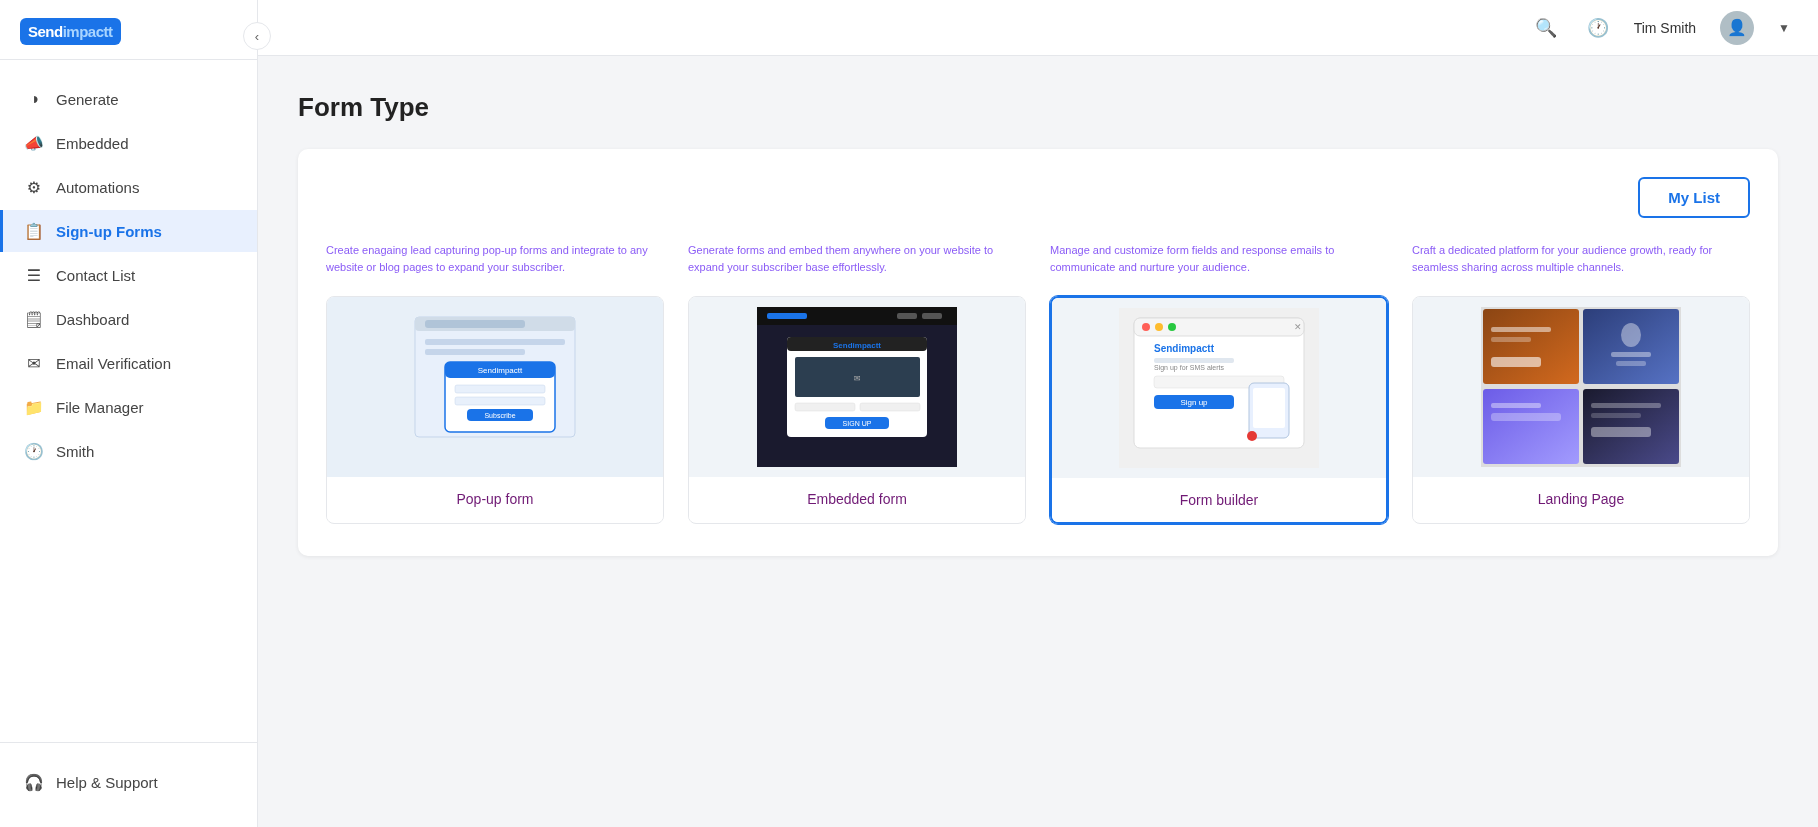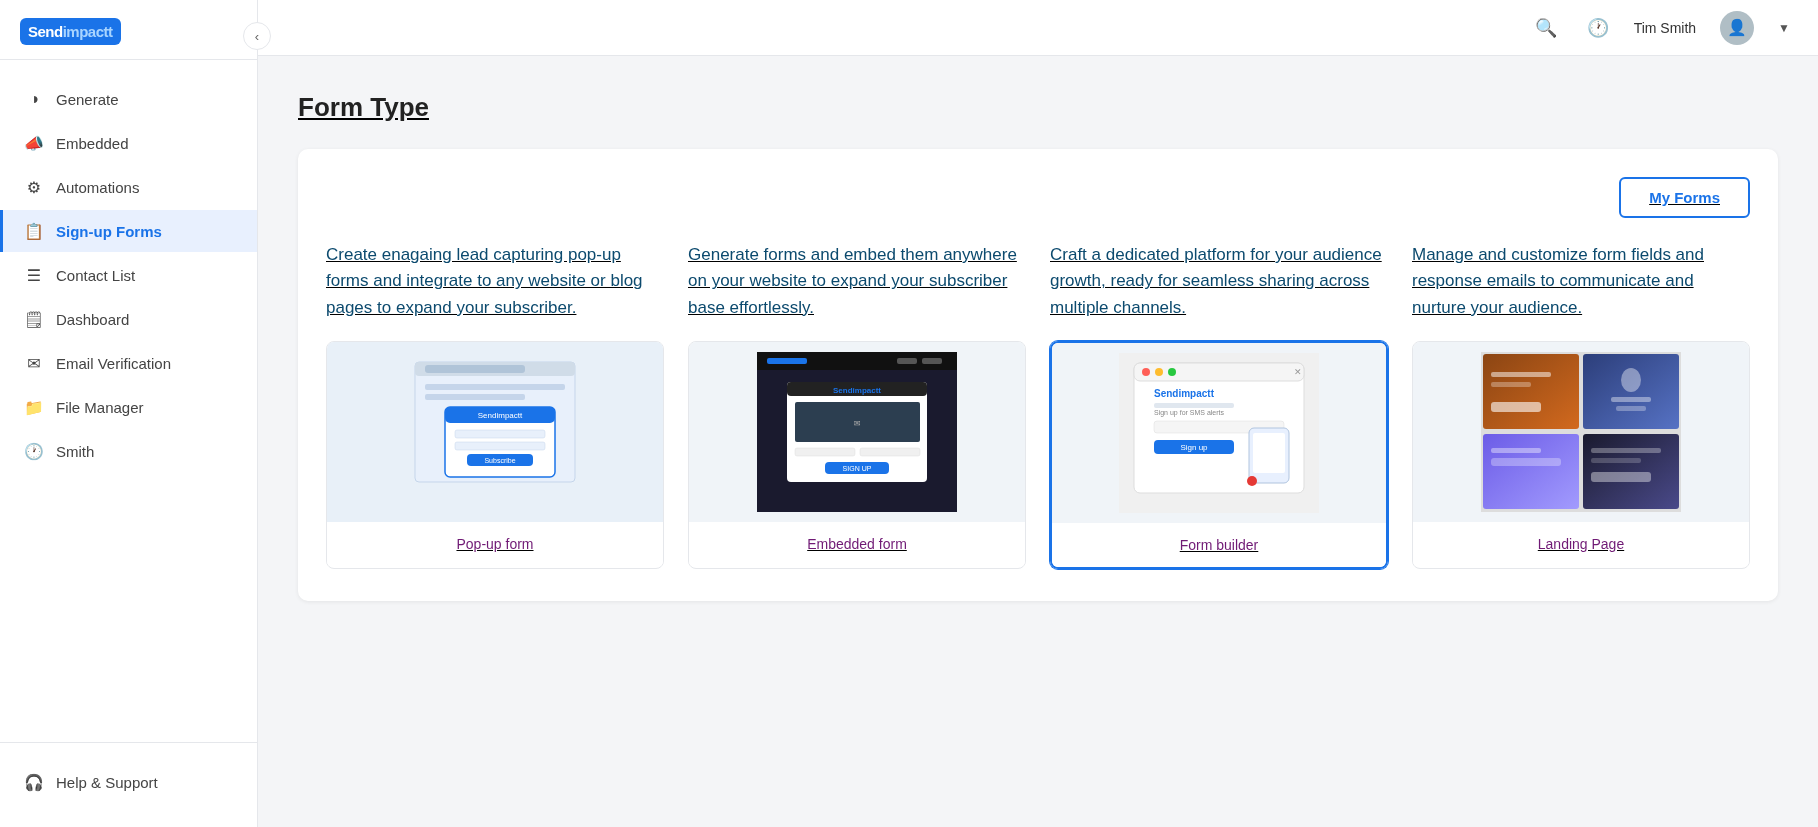--- a/index.html
+++ b/index.html
@@ -144,21 +144,20 @@
       font-size: 16px;
       color: #fff;
     }
     .dropdown-arrow { color: #555; font-size: 12px; }
 
     
     .content {
       flex: 1;
       overflow-y: auto;
       padding: 36px 40px 36px 40px;
-      text-decoration: underline;
     }
     .page-title {
       font-size: 26px;
       font-weight: 600;
       color: #222;
       margin-bottom: 26px;
     }
 
     
     .card-container {
@@ -221,22 +220,22 @@
     }
 
     
     .form-descriptions {
       display: grid;
       grid-template-columns: repeat(4, 1fr);
       gap: 24px;
       margin-bottom: 20px;
     }
     .form-desc-text {
-      font-size: 17px;
-      color: #0c4a6e;
+      font-size: 11px;
+      color: #8b5cf6;
       line-height: 1.55;
     }
 
     
     .mock-popup {
       width: 100%;
       height: 100%;
       display: flex;
       align-items: center;
       justify-content: center;
@@ -309,28 +308,28 @@
       <span class="dropdown-arrow">▼</span>
     </div>
   </div>
 
   <div class="content">
     <h1 class="page-title">Form Type</h1>
 
     <div class="card-container">
 
       <div class="my-forms-row">
-        <button class="my-forms-btn">My Forms</button>
+        <button class="my-forms-btn">My List</button>
       </div>
 
       <div class="form-descriptions">
         <p class="form-desc-text">Create enagaing lead capturing pop-up forms and integrate to any website or blog pages to expand your subscriber.</p>
         <p class="form-desc-text">Generate forms and embed them anywhere on your website to expand your subscriber base effortlessly.</p>
+        <p class="form-desc-text">Manage and customize form fields and response emails to communicate and nurture your audience.</p>
         <p class="form-desc-text">Craft a dedicated platform for your audience growth, ready for seamless sharing across multiple channels.</p>
-        <p class="form-desc-text">Manage and customize form fields and response emails to communicate and nurture your audience.</p>
       </div>
 
       <div class="form-cards">
 
         <div class="form-card">
           <div class="form-card-image">
             <div class="mock-popup">
 
               <svg width="200" height="160" viewBox="0 0 200 160">
 

